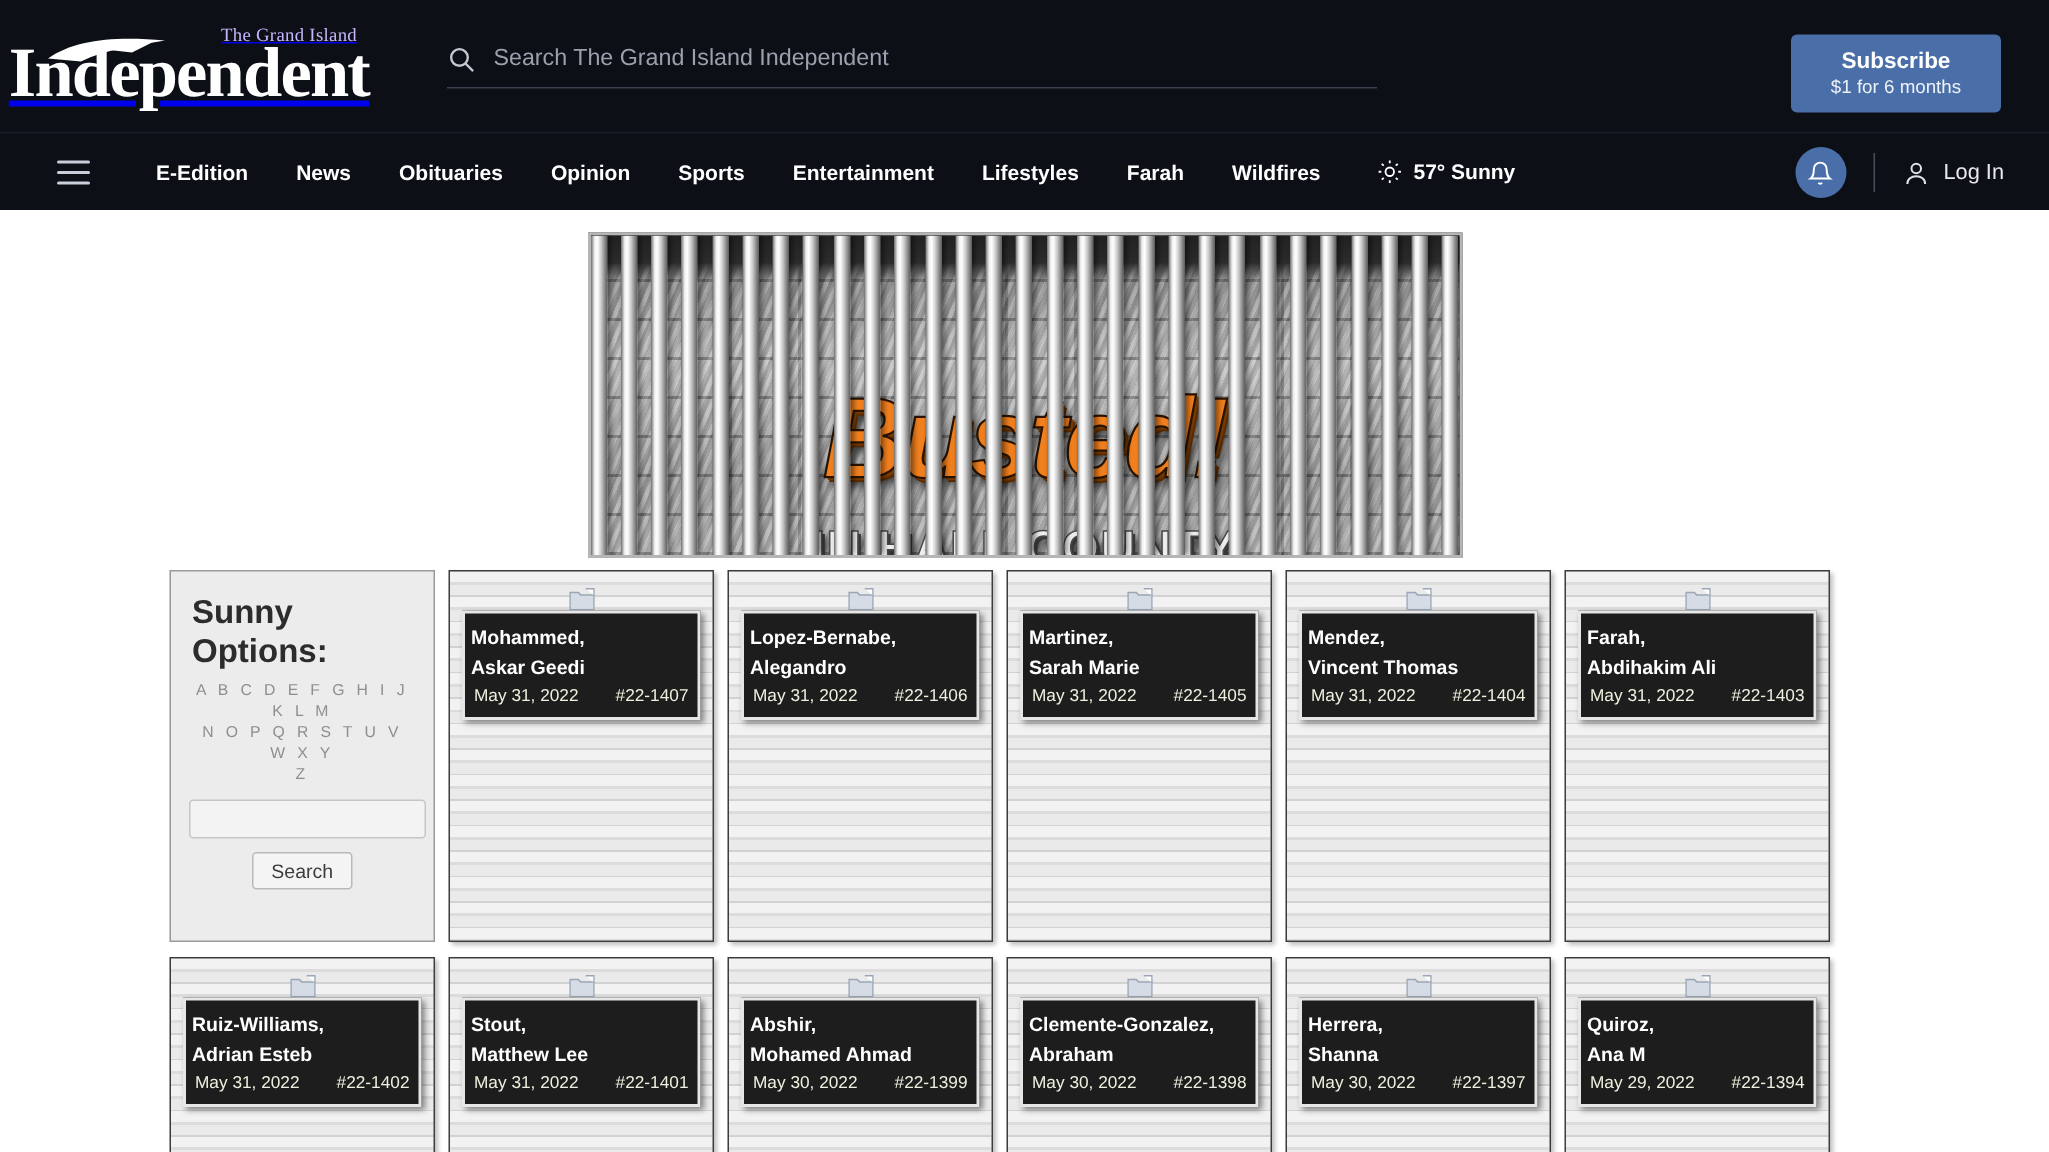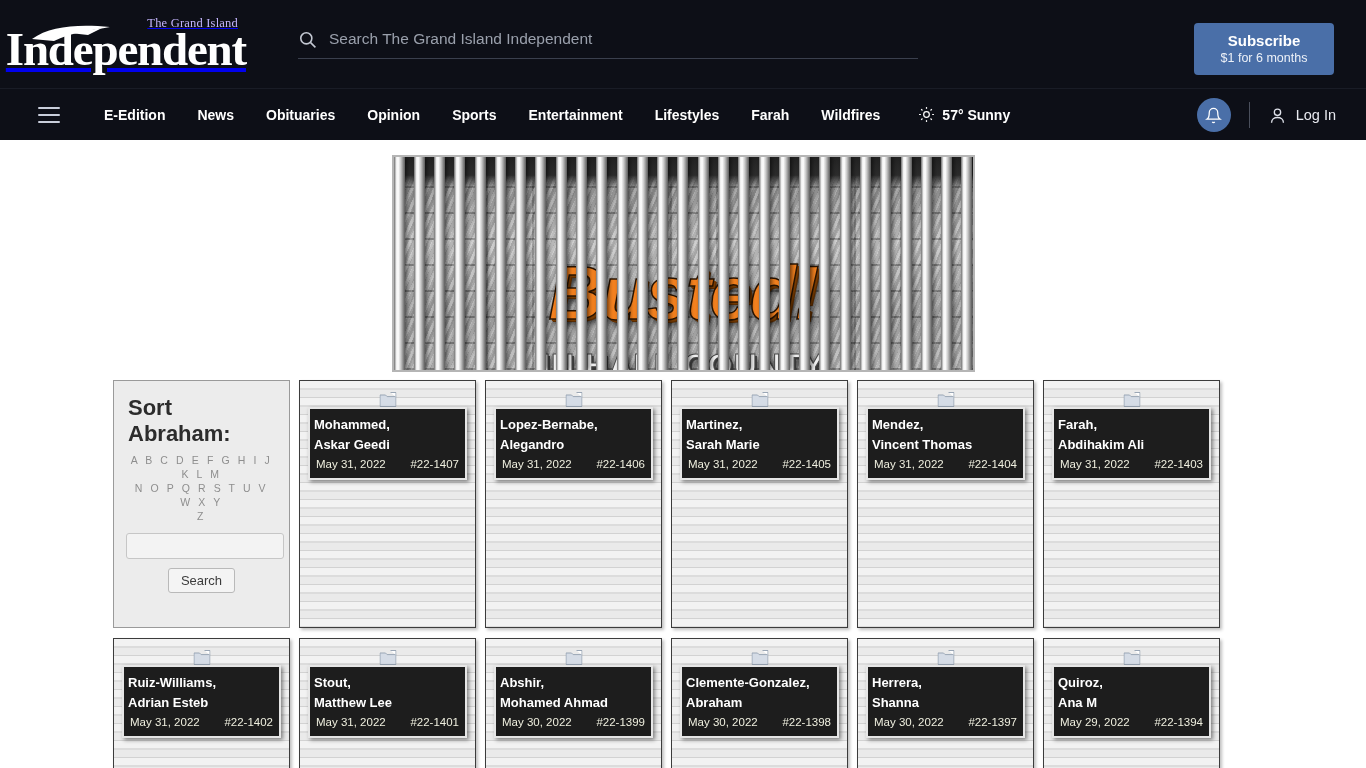--- a/index.html
+++ b/index.html
@@ -120,21 +120,21 @@
   .nav-link {
     color: #ffffff;
     font-size: 14px;
     font-weight: bold;
     text-decoration: none;
     padding: 0 16px;
     white-space: nowrap;
     cursor: pointer;
   }
   .nav-weather {
-    display: flex; align-items: center; gap: 7px;
+    display: flex; gap: 7px;
     margin-left: 22px;
     color: #ffffff; font-size: 14px; font-weight: bold;
     cursor: pointer;
   }
   .nav-right {
     position: absolute; right: 30px; top: 0; height: 52px;
     display: flex; align-items: center; gap: 0;
   }
   .bell-btn {
     width: 34px; height: 34px; border-radius: 50%;
@@ -456,21 +456,21 @@
           <div class="bar"></div>
           <div class="bar"></div>
         <div class="bar"></div>
       </div>
     </div>
   </div>
 
   <div class="grid-wrap">
 
     <aside class="sort-panel">
-      <h2 class="sort-title">Sort Abraham:</h2>
+      <h2 class="sort-title">Sunny Options:</h2>
       <div class="alpha">
         <div>A B C D E F G H I J K L M</div>
         <div>N O P Q R S T U V W X Y</div>
         <div>Z</div>
       </div>
       <input class="sort-input" type="text" value="" style="">
       <button class="sort-search-btn">Search</button>
     </aside>
 
     <article class="mug-card">

